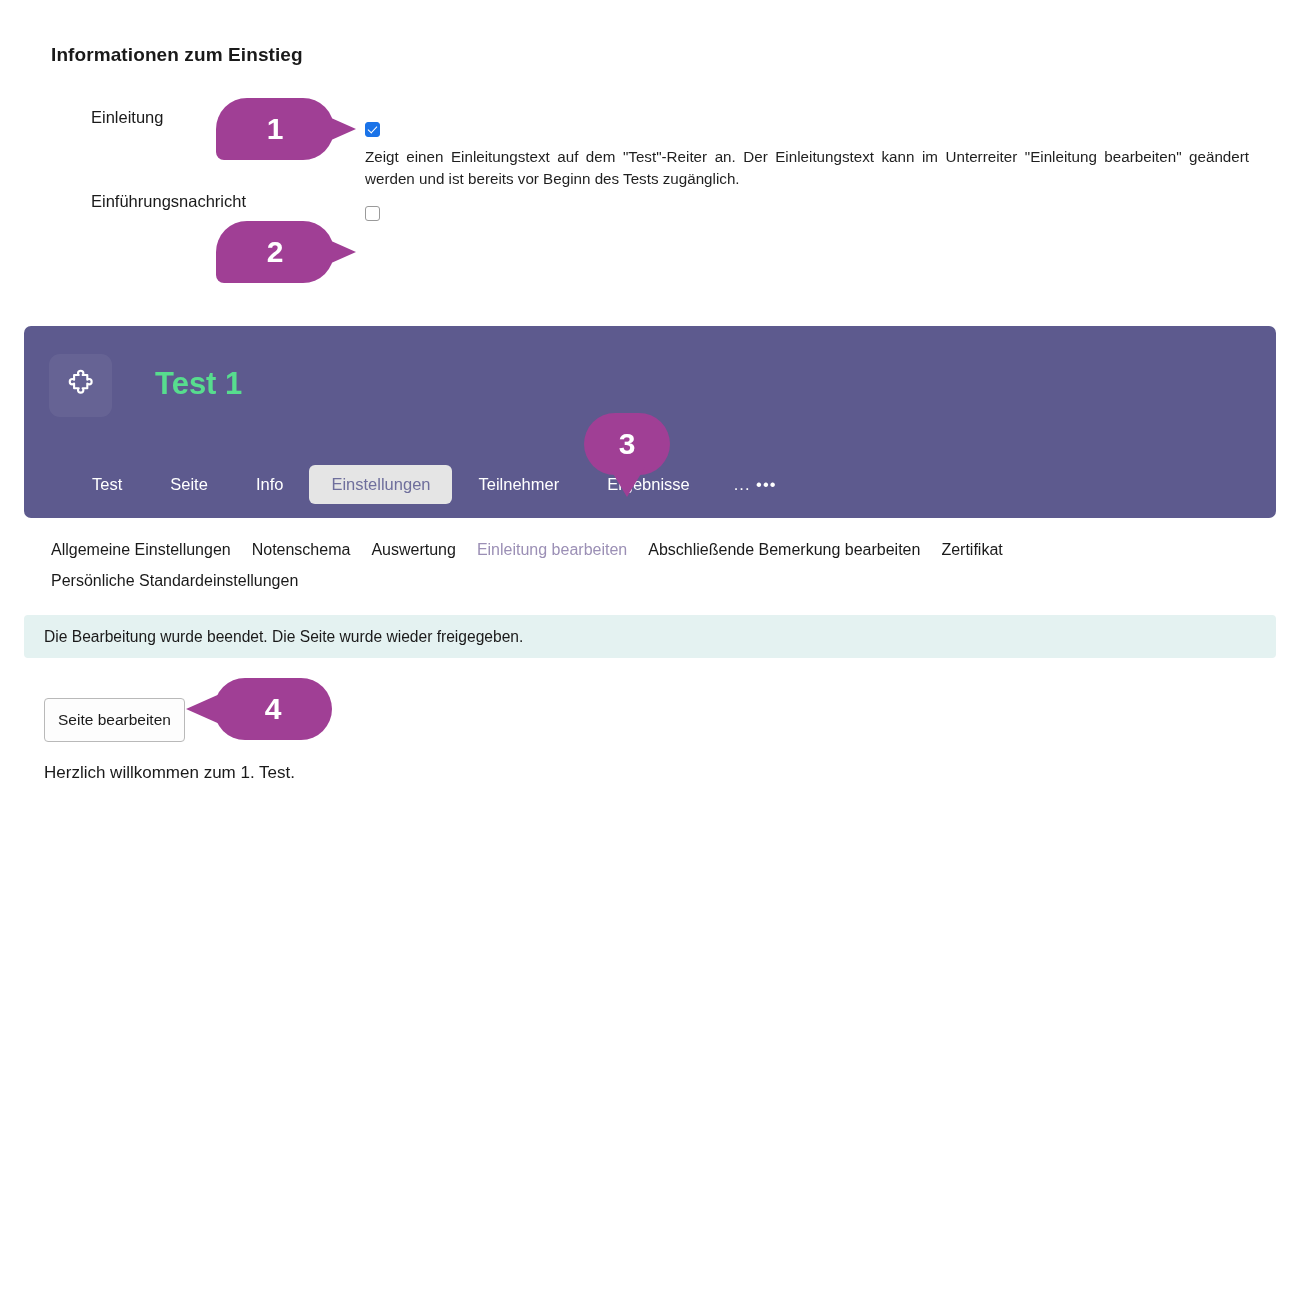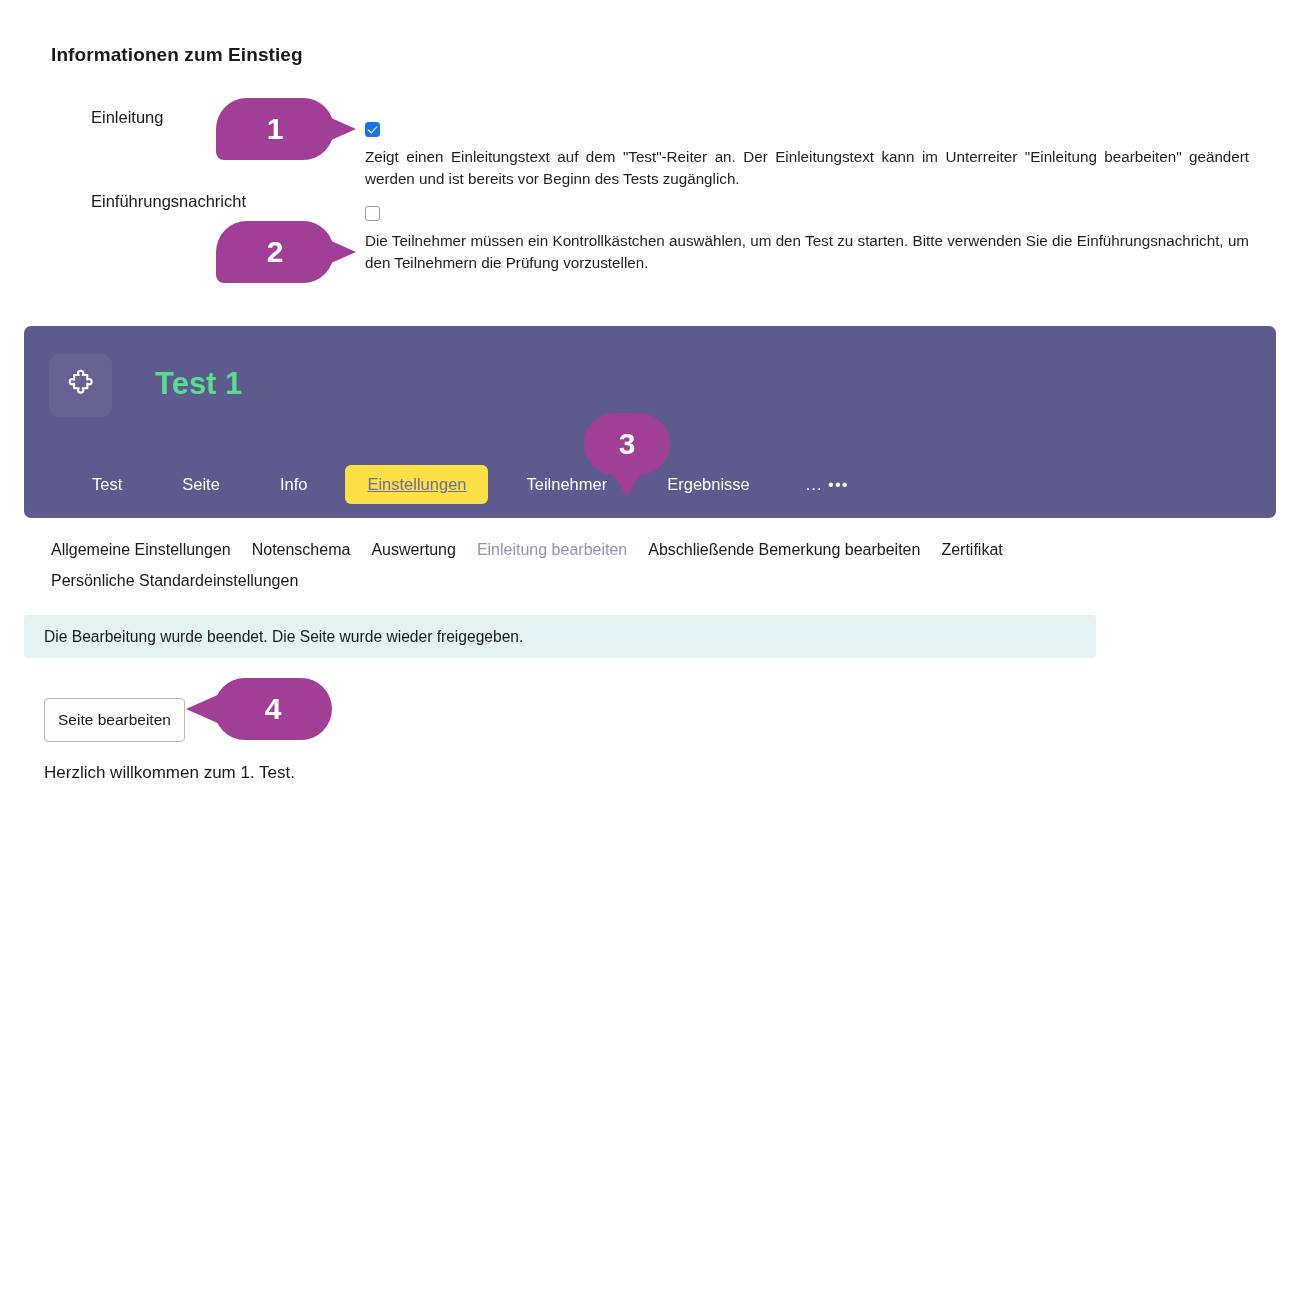--- a/index.html
+++ b/index.html
@@ -118,33 +118,32 @@
     top: 40px;
     font-size: 31px;
     font-weight: bold;
     color: #57dd8e;
   }
   .tabbar {
     position: absolute;
     left: 46px;
     bottom: 14px;
     display: flex;
-    gap: 16px;
+    gap: 4px;
   }
   .tab {
     font-size: 16.5px;
     color: #ffffff;
     padding: 10px 22px;
     border-radius: 6px;
     white-space: nowrap;
   }
   .tab.active {
-    background: #fde047;
+    background: #e5e5e5;
     color: #6f6f9c;
-    text-decoration: underline;
   }
   .tab.more {
     font-size: 16.5px;
     letter-spacing: 1px;
     padding-left: 18px;
   }
 
   
   .subnav {
     position: absolute;
@@ -163,21 +162,21 @@
   }
   .subnav a.current {
     color: #9b8fb5;
   }
 
   
   .banner {
     position: absolute;
     left: 24px;
     top: 615px;
-    width: 1072px;
+    width: 1252px;
     height: 43px;
     background: #e4f2f1;
     border-radius: 4px;
     display: flex;
     align-items: center;
     box-sizing: border-box;
     padding-left: 20px;
     font-size: 15.6px;
     color: #1a1a1a;
   }
@@ -279,21 +278,20 @@
     <div class="setting-field">
       <span class="cb checked"></span>
       <div class="field-desc">Zeigt einen Einleitungstext auf dem "Test"-Reiter an. Der Einleitungstext kann im Unterreiter "Einleitung bearbeiten" geändert werden und ist bereits vor Beginn des Tests zugänglich.</div>
     </div>
   </div>
 
   <div class="setting-row" style="top:192px;">
     <div class="setting-label">Einführungsnachricht</div>
     <div class="setting-field">
       <span class="cb unchecked"></span>
-      <div class="field-desc">Die Teilnehmer müssen ein Kontrollkästchen auswählen, um den Test zu starten. Bitte verwenden Sie die Einführungsnachricht, um den Teilnehmern die Prüfung vorzustellen.</div>
     </div>
   </div>
 
   <div class="app-panel">
     <div class="app-icon">
       <svg width="36" height="36" viewBox="0 0 24 24" fill="none" stroke="#ffffff" stroke-width="1.4" stroke-linejoin="round">
         <path d="M10 3.5c0-1 .8-1.7 1.8-1.7s1.8.7 1.8 1.7c0 .5-.2.9-.5 1.2h3.1v3.1c.3-.3.7-.5 1.2-.5 1 0 1.7.8 1.7 1.8s-.7 1.8-1.7 1.8c-.5 0-.9-.2-1.2-.5v3.1h-3.1c.3.3.5.7.5 1.2 0 1-.8 1.7-1.8 1.7s-1.8-.7-1.8-1.7c0-.5.2-.9.5-1.2H7.4v-3.1c-.3.3-.7.5-1.2.5-1 0-1.7-.8-1.7-1.8s.7-1.8 1.7-1.8c.5 0 .9.2 1.2.5V4.7h3.1c-.3-.3-.5-.7-.5-1.2z"></path>
       </svg>
     </div>
     <div class="app-title">Test 1</div>

